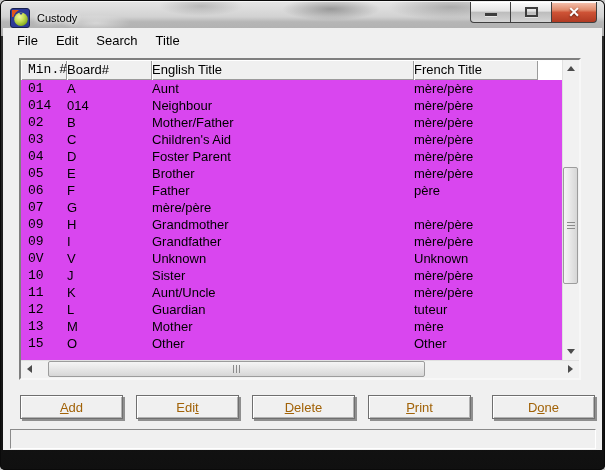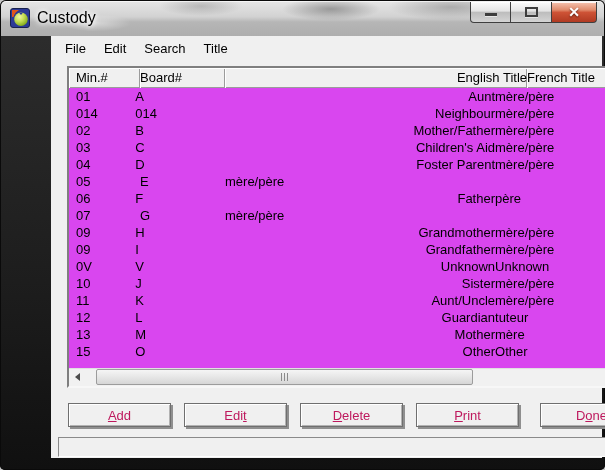--- a/index.html
+++ b/index.html
@@ -20,21 +20,21 @@
       radial-gradient(70px 16px at 330px 8px,  rgba(45,45,45,.38), transparent 70%),
       radial-gradient(90px 18px at 450px 6px,  rgba(55,55,55,.30), transparent 70%),
       radial-gradient(60px 14px at 200px 5px,  rgba(80,80,80,.28), transparent 70%),
       radial-gradient(50px 12px at 95px 22px,  rgba(255,255,255,.45), transparent 70%),
       linear-gradient(#e6e6e6 0%, #d2d2d2 45%, #b6b6b6 60%, #aeaeae 100%);
     box-shadow: inset 0 1px 0 rgba(255,255,255,.65);
   }
   .app-icon { position:absolute; left:9px; top:7px; width:20px; height:20px; }
   .title-text {
     position:absolute; left:36px; top:0; height:35px; line-height:34px;
-    font-size:16px; color:#000;
+    font-size:11px; color:#000;
     text-shadow:0 0 4px #fff, 0 0 6px #fff, 0 0 8px rgba(255,255,255,.8);
   }
   .cap-group { position:absolute; top:1px; right:7px; height:21px; display:flex; }
   .cap-btn {
     width:41px; height:21px; border:1px solid #3f3f3f; border-top:none;
     background:linear-gradient(#fbfbfb 0%, #e4e4e4 45%, #bdbdbd 52%, #d4d4d4 100%);
     position:relative; box-shadow: inset 0 1px 0 rgba(255,255,255,.85);
   }
   .cap-btn.minb { border-radius:0 0 0 4px; }
   .cap-btn.maxb { border-left:none; }
@@ -43,40 +43,40 @@
     background:linear-gradient(#f6c4b1 0%, #e08a6b 40%, #ce5336 52%, #b03a22 100%);
   }
   .glyph-min { position:absolute; left:14px; bottom:6px; width:12px; height:3px; background:#3d3d3d;
     box-shadow:0 1px 0 rgba(255,255,255,.55); }
   .glyph-max { position:absolute; left:14px; top:5px; width:13px; height:10px;
     border:2px solid #3d3d3d; box-shadow:0 1px 0 rgba(255,255,255,.5); background:transparent; }
   .glyph-close { position:absolute; width:100%; text-align:center; top:0; line-height:20px;
     font-size:14px; font-weight:bold; color:#fff; text-shadow:0 1px 2px rgba(60,10,0,.8); }
 
   
-  .client { position:absolute; left:3px; right:3px; top:36px; height:422px; background:#f0f0f0;margin-left:48px; }
+  .client { position:absolute; left:3px; right:3px; top:28px; height:422px; background:#f0f0f0; }
 
   .menubar { position:absolute; left:0; top:0; right:0; height:26px; display:flex; padding-left:5px; background:#f0f0f0; }
   .menu-item { font-size:13px; line-height:26px; padding:0 9px; color:#000; }
 
   
   .listview {
     position:absolute; left:16px; top:30px; width:562px; height:322px;
     background:#fff;
     border:2px solid; border-color:#7f7f7f #f7f7f7 #f7f7f7 #7f7f7f;
   }
   .lv-header { position:absolute; left:0; top:0; height:20px; display:flex; }
   .hcell {
     height:20px; background:#f0f0f0; font-size:13px; line-height:19px; color:#000;
     white-space:nowrap; overflow:hidden;
     box-shadow: inset 1px 1px 0 #ffffff, inset -1px -1px 0 #9b9b9b;
   }
-  .c0 { width:71px;  padding-left:7px; }
+  .c0 { width:46px;  padding-left:7px;font-family:Liberation Mono, monospace; }
   .c1 { width:85px;  }
-  .c2 { width:302px; padding-left:12px;text-align:right; }
+  .c2 { width:262px; padding-left:0; }
   .c3 { width:124px; }
   .lv-rows { position:absolute; left:0; top:20px; width:541px; height:280px; background:#d946ef; overflow:hidden; }
   .lv-row { display:flex; height:17px; }
   .lv-cell { font-size:13px; line-height:17px; color:#000; white-space:nowrap; overflow:hidden; }
 
   
   .vscroll { position:absolute; right:0; top:0; width:17px; height:300px; background:#f1f1f1;
     box-shadow: inset 1px 0 0 #e0e0e0; }
   .hscroll { position:absolute; left:0; bottom:0; width:558px; height:18px; background:#f1f1f1;
     box-shadow: inset 0 1px 0 #e0e0e0; }
@@ -102,21 +102,21 @@
     border:1px solid #9c9c9c; border-radius:2px;
     display:flex; align-items:center; justify-content:center;
   }
   .grip-h { width:1px; height:8px; background:#8b8b8b; box-shadow:-3px 0 0 #8b8b8b, 3px 0 0 #8b8b8b; }
 
   
   .push-btn {
     position:absolute; top:367px; width:103px; height:24px;
     background:#f0f0f0; border:1px solid #6f6f6f;
     box-shadow: inset 1px 1px 0 #ffffff, inset -1px -1px 0 #b2b2b2, 2px 2px 0 #8f8f8f;
-    font-size:13px; line-height:24px; text-align:center; color:#be185d;
+    font-size:13px; line-height:24px; text-align:center; color:#a16207;
     font-family:"Liberation Sans", sans-serif;
   }
   .b0 { left:17px; } .b1 { left:133px; } .b2 { left:249px; } .b3 { left:365px; } .b4 { left:489px; }
 
   
   .statusbar {
     position:absolute; left:7px; top:401px; width:586px; height:20px;
     background:#f0f0f0; border:1px solid; border-color:#8a8a8a #ffffff #ffffff #8a8a8a;
     font-size:12px; line-height:18px; padding-left:4px; color:#000;
   }
@@ -198,20 +198,21 @@
           </div>
           <div class="lv-row">
             <span class="lv-cell c0">04</span>
             <span class="lv-cell c1">D</span>
             <span class="lv-cell c2">Foster Parent</span>
             <span class="lv-cell c3">mère/père</span>
           </div>
           <div class="lv-row">
             <span class="lv-cell c0">05</span>
             <span class="lv-cell c1">E</span>
+            <span class="lv-cell c2">Brother</span>
             <span class="lv-cell c3">mère/père</span>
           </div>
           <div class="lv-row">
             <span class="lv-cell c0">06</span>
             <span class="lv-cell c1">F</span>
             <span class="lv-cell c2">Father</span>
             <span class="lv-cell c3">père</span>
           </div>
           <div class="lv-row">
             <span class="lv-cell c0">07</span>

